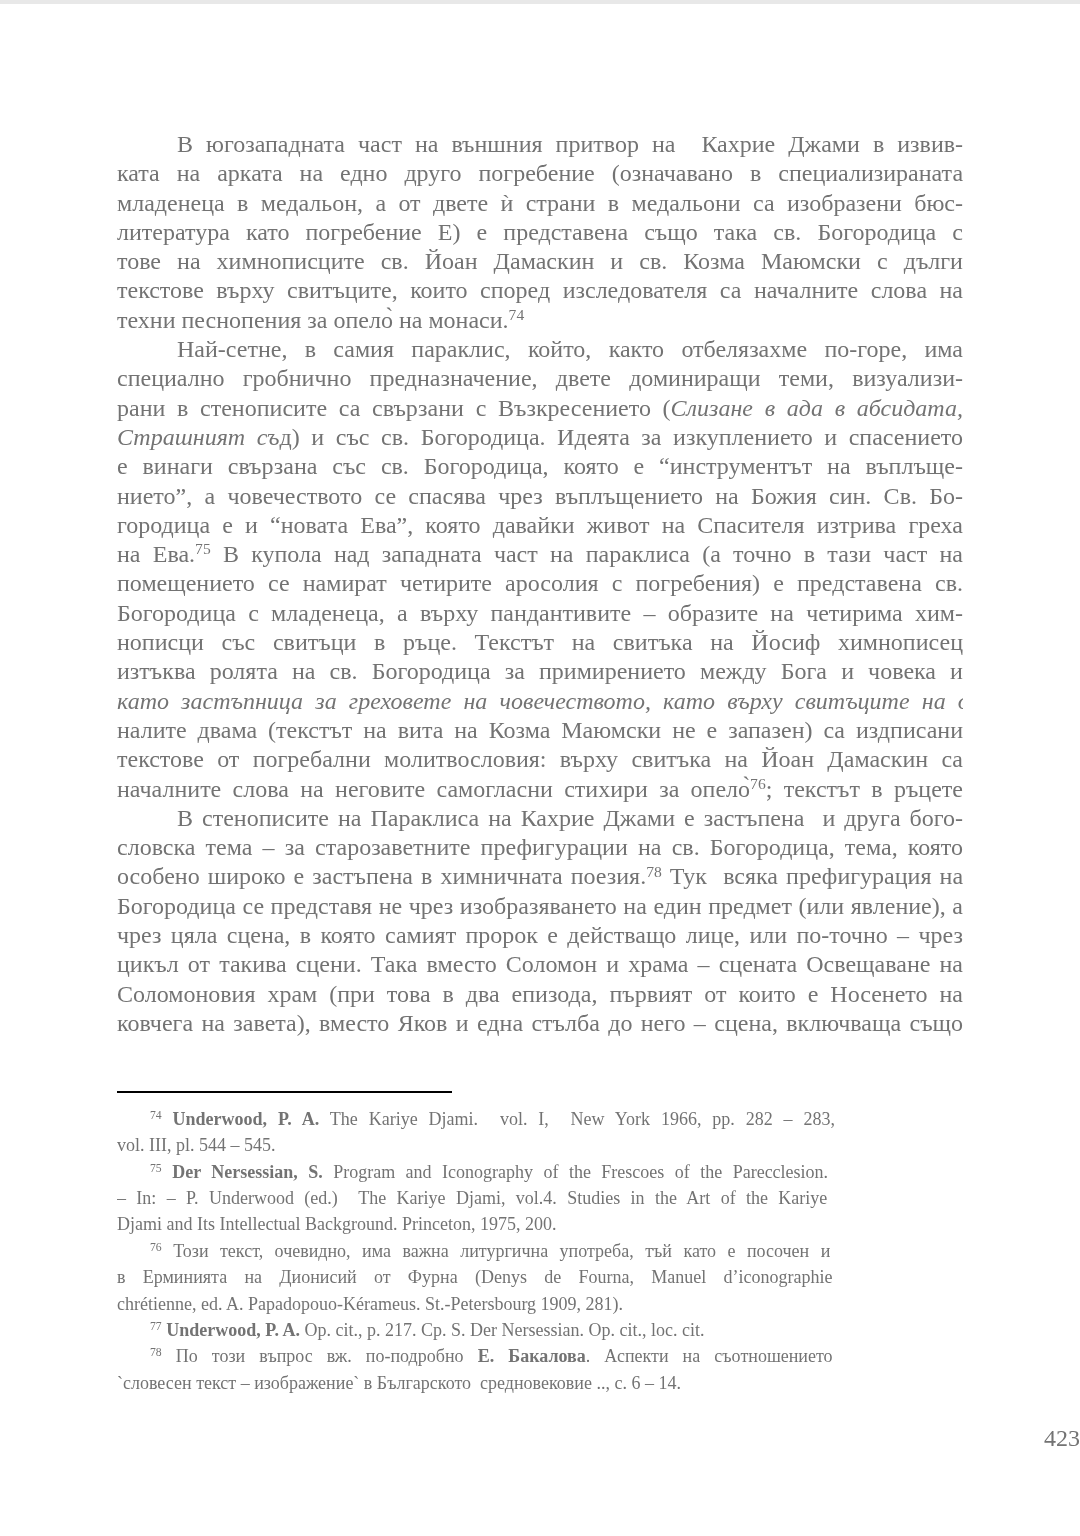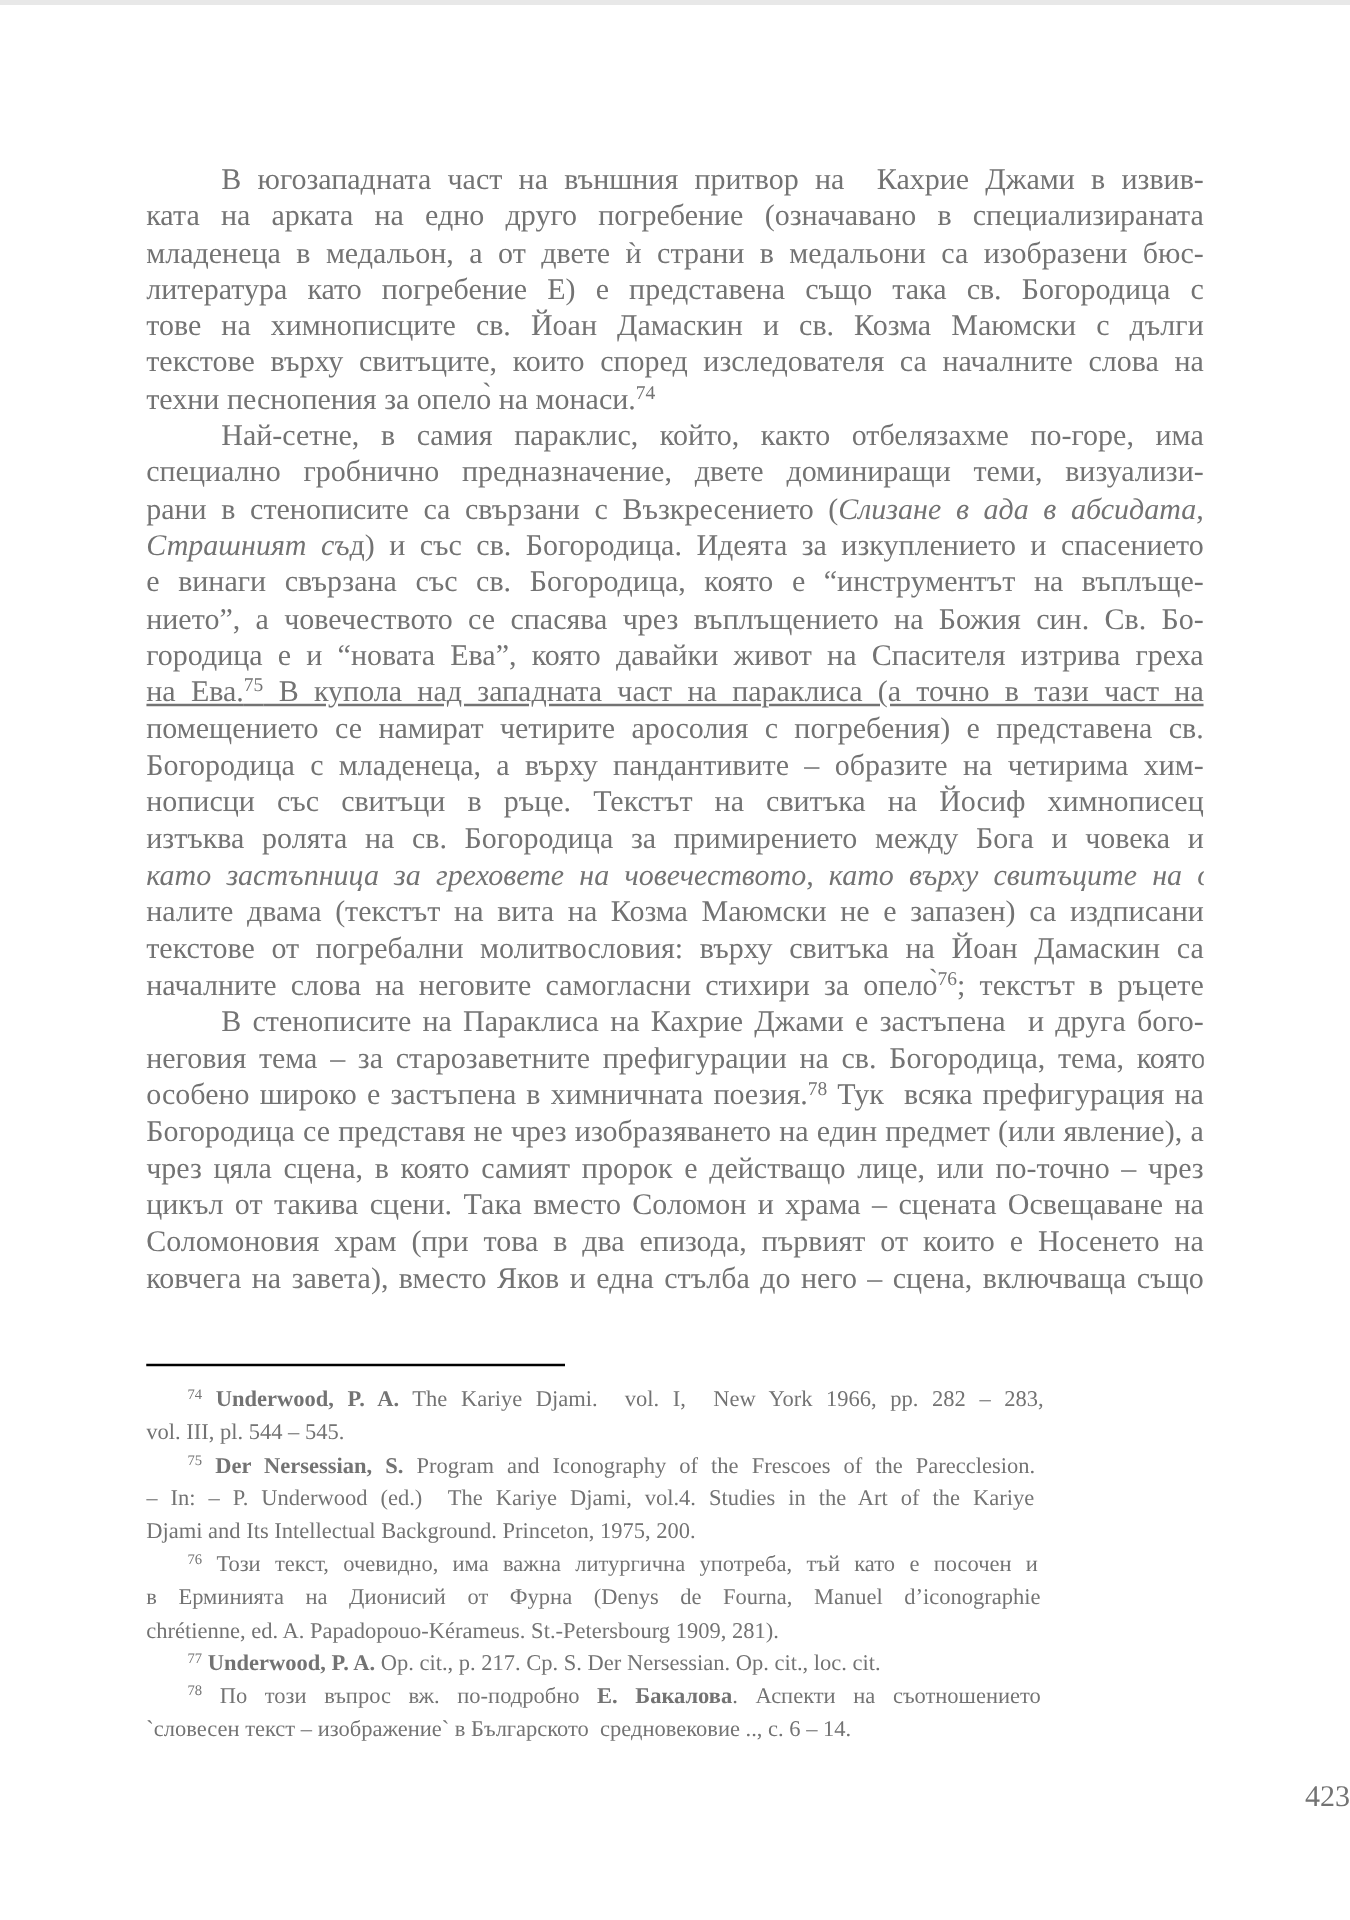--- a/index.html
+++ b/index.html
@@ -72,31 +72,31 @@
       <div class="line"><span class="lc" style="word-spacing: 10.05px;">тове на химнописците св. Йоан Дамаскин и св. Козма Маюмски с дълги</span></div>
       <div class="line"><span class="lc" style="word-spacing: 6.5px;">текстове върху свитъците, които според изследователя са началните слова на</span></div>
       <div class="line end"><span class="lc">техни песнопения за опело̀ на монаси.<sup>74</sup></span></div>
       <div class="line first"><span class="lc" style="word-spacing: 11.3px;">Най-сетне, в самия параклис, който, както отбелязахме по-горе, има</span></div>
       <div class="line"><span class="lc" style="word-spacing: 12.2px;">специално гробнично предназначение, двете доминиращи теми, визуализи-</span></div>
       <div class="line"><span class="lc" style="word-spacing: 5.7px;">рани в стенописите са свързани с Възкресението (<i>Слизане в ада в абсидата,</i></span></div>
       <div class="line"><span class="lc" style="word-spacing: 5.58px;"><i>Страшният съ</i>д) и със св. Богородица. Идеята за изкуплението и спасението</span></div>
       <div class="line"><span class="lc" style="word-spacing: 8.86px;">е винаги свързана със св. Богородица, която е “инструментът на въплъще-</span></div>
       <div class="line"><span class="lc" style="word-spacing: 6.29px;">нието”, а човечеството се спасява чрез въплъщението на Божия син. Св. Бо-</span></div>
       <div class="line"><span class="lc" style="word-spacing: 6.16px;">городица е и “новата Ева”, която давайки живот на Спасителя изтрива греха</span></div>
-      <div class="line"><span class="lc" style="word-spacing: 6.24px; text-decoration: underline;">на Ева.<sup>75</sup> В купола над западната част на параклиса (а точно в тази част на</span></div>
+      <div class="line"><span class="lc" style="word-spacing: 6.24px;">на Ева.<sup>75</sup> В купола над западната част на параклиса (а точно в тази част на</span></div>
       <div class="line"><span class="lc" style="word-spacing: 7.14px;">помещението се намират четирите аросолия с погребения) е представена св.</span></div>
       <div class="line"><span class="lc" style="word-spacing: 6.28px;">Богородица с младенеца, а върху пандантивите – образите на четирима хим-</span></div>
       <div class="line"><span class="lc" style="word-spacing: 11.66px;">нописци със свитъци в ръце. Текстът на свитъка на Йосиф химнописец</span></div>
       <div class="line"><span class="lc" style="word-spacing: 8.13px;">изтъква ролята на св. Богородица за примирението между Бога и човека и</span></div>
       <div class="line"><span class="lc" style="word-spacing: 6.16px; font-style: italic;">като застъпница за греховете на човечеството, като върху свитъците на оста-</span></div>
       <div class="line"><span class="lc" style="word-spacing: 4.94px;">налите двама (текстът на вита на Козма Маюмски не е запазен) са издписани</span></div>
       <div class="line"><span class="lc" style="word-spacing: 7.32px;">текстове от погребални молитвословия: върху свитъка на Йоан Дамаскин са</span></div>
       <div class="line"><span class="lc" style="word-spacing: 5.33px;">началните слова на неговите самогласни стихири за опело̀<sup>76</sup>; текстът в ръцете</span></div>
       <div class="line first"><span class="lc" style="word-spacing: 2.99px;">В стенописите на Параклиса на Кахрие Джами е застъпена  и друга бого-</span></div>
-      <div class="line"><span class="lc" style="word-spacing: 4.17px;">неговия тема – за старозаветните префигурации на св. Богородица, тема, която</span></div>
+      <div class="line"><span class="lc" style="word-spacing: 4.17px;">словска тема – за старозаветните префигурации на св. Богородица, тема, която</span></div>
       <div class="line"><span class="lc" style="word-spacing: 2.09px;">особено широко е застъпена в химничната поезия.<sup>78</sup> Тук  всяка префигурация на</span></div>
       <div class="line"><span class="lc" style="word-spacing: 0.57px;">Богородица се представя не чрез изобразяването на един предмет (или явление), а</span></div>
       <div class="line"><span class="lc" style="word-spacing: 3.36px;">чрез цяла сцена, в която самият пророк е действащо лице, или по-точно – чрез</span></div>
       <div class="line"><span class="lc" style="word-spacing: 3.11px;">цикъл от такива сцени. Така вместо Соломон и храма – сцената Освещаване на</span></div>
       <div class="line"><span class="lc" style="word-spacing: 5.93px;">Соломоновия храм (при това в два епизода, първият от които е Носенето на</span></div>
       <div class="line"><span class="lc" style="word-spacing: 2.37px;">ковчега на завета), вместо Яков и една стълба до него – сцена, включваща също</span></div>
     </main>
   <div class="fn-sep"></div>
   <section class="footnotes" id="footnotes">
       <div class="line first"><span class="lc" style="word-spacing: 6.4px;"><sup>74</sup> <b>Underwood, P. A.</b> The Kariye Djami.  vol. I,  New York 1966, pp. 282 – 283,</span></div>

